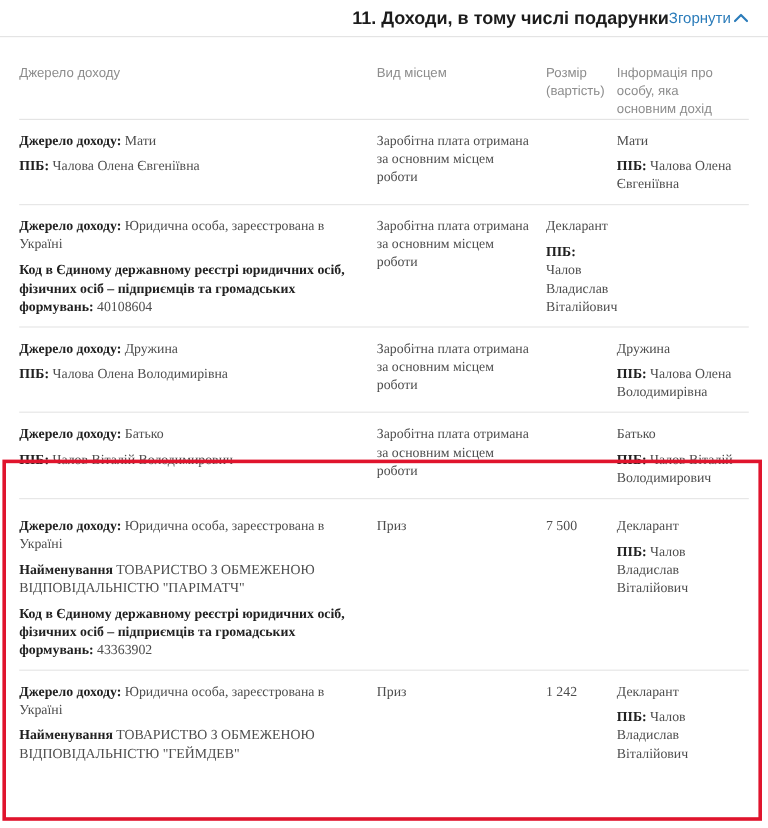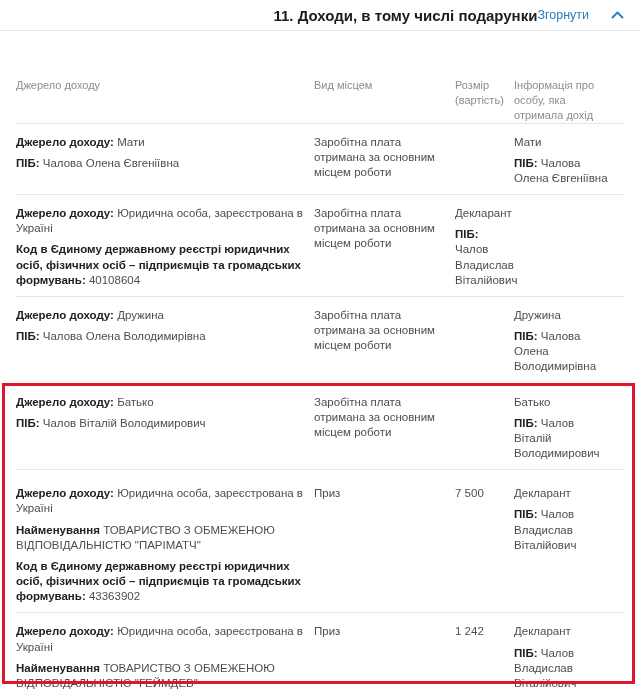--- a/index.html
+++ b/index.html
@@ -22,21 +22,21 @@
     border-bottom: 1px solid #e4e4e4;
   }
   .section-title {
     font-size: 15px;
     font-weight: bold;
     color: #1c1c1c;
   }
   .collapse-btn {
     display: inline-flex;
     align-items: center;
-    gap: 22px;
+    gap: 2px;
     background: none;
     border: none;
     color: #2b7cba;
     font-family: inherit;
     font-size: 12.5px;
     cursor: pointer;
     padding: 0;
   }
   .main { padding: 0 16px; }
   .grid-row {
@@ -44,26 +44,27 @@
     grid-template-columns: 298px 141px 59px 1fr;
   }
   .thead {
     padding-top: 23px;
     min-height: 57px;
     border-bottom: 1px solid #e4e4e4;
     color: #8d8d8d;
     font-size: 11px;
     line-height: 1.35;
   }
-  .thead > div { padding-right: 8px; margin-top: 24px; }
+  .thead > div { padding-right: 8px; }
   .row {
     padding-top: 11px;
     border-bottom: 1px solid #e7e7e7;
     font-size: 11.5px;
     line-height: 1.32;
+    font-family: Liberation Serif, serif;
   }
   .row:last-child { border-bottom: none; }
   .cell { padding-right: 10px; padding-bottom: 8px; }
   .cell p { margin: 0 0 6px 0; }
   .cell p:last-child { margin-bottom: 0; }
   .c3 { padding-right: 4px; }
   .b { font-weight: bold; color: #212121; }
   .muted { color: #4d4d4d; }
   .highlight-box {
     position: absolute;
@@ -90,21 +91,21 @@
     </span>
   </button>
 </div>
 
 <div class="main">
 
   <div class="grid-row thead">
     <div>Джерело доходу</div>
     <div>Вид місцем</div>
     <div>Розмір (вартість)</div>
-    <div>Інформація про особу, яка отримала дохід</div>
+    <div>Інформація про особу, яка основним дохід</div>
   </div>
 
   <div class="grid-row row" style="min-height:70px">
     <div class="cell">
       <p><span class="b">Джерело доходу:</span> <span class="muted">Мати</span></p>
       <p><span class="b">ПІБ:</span> <span class="muted">Чалова Олена Євгеніївна</span></p>
     </div>
     <div class="cell">Заробітна плата отримана за основним місцем роботи</div>
     <div class="cell c3"></div>
     <div class="cell">

